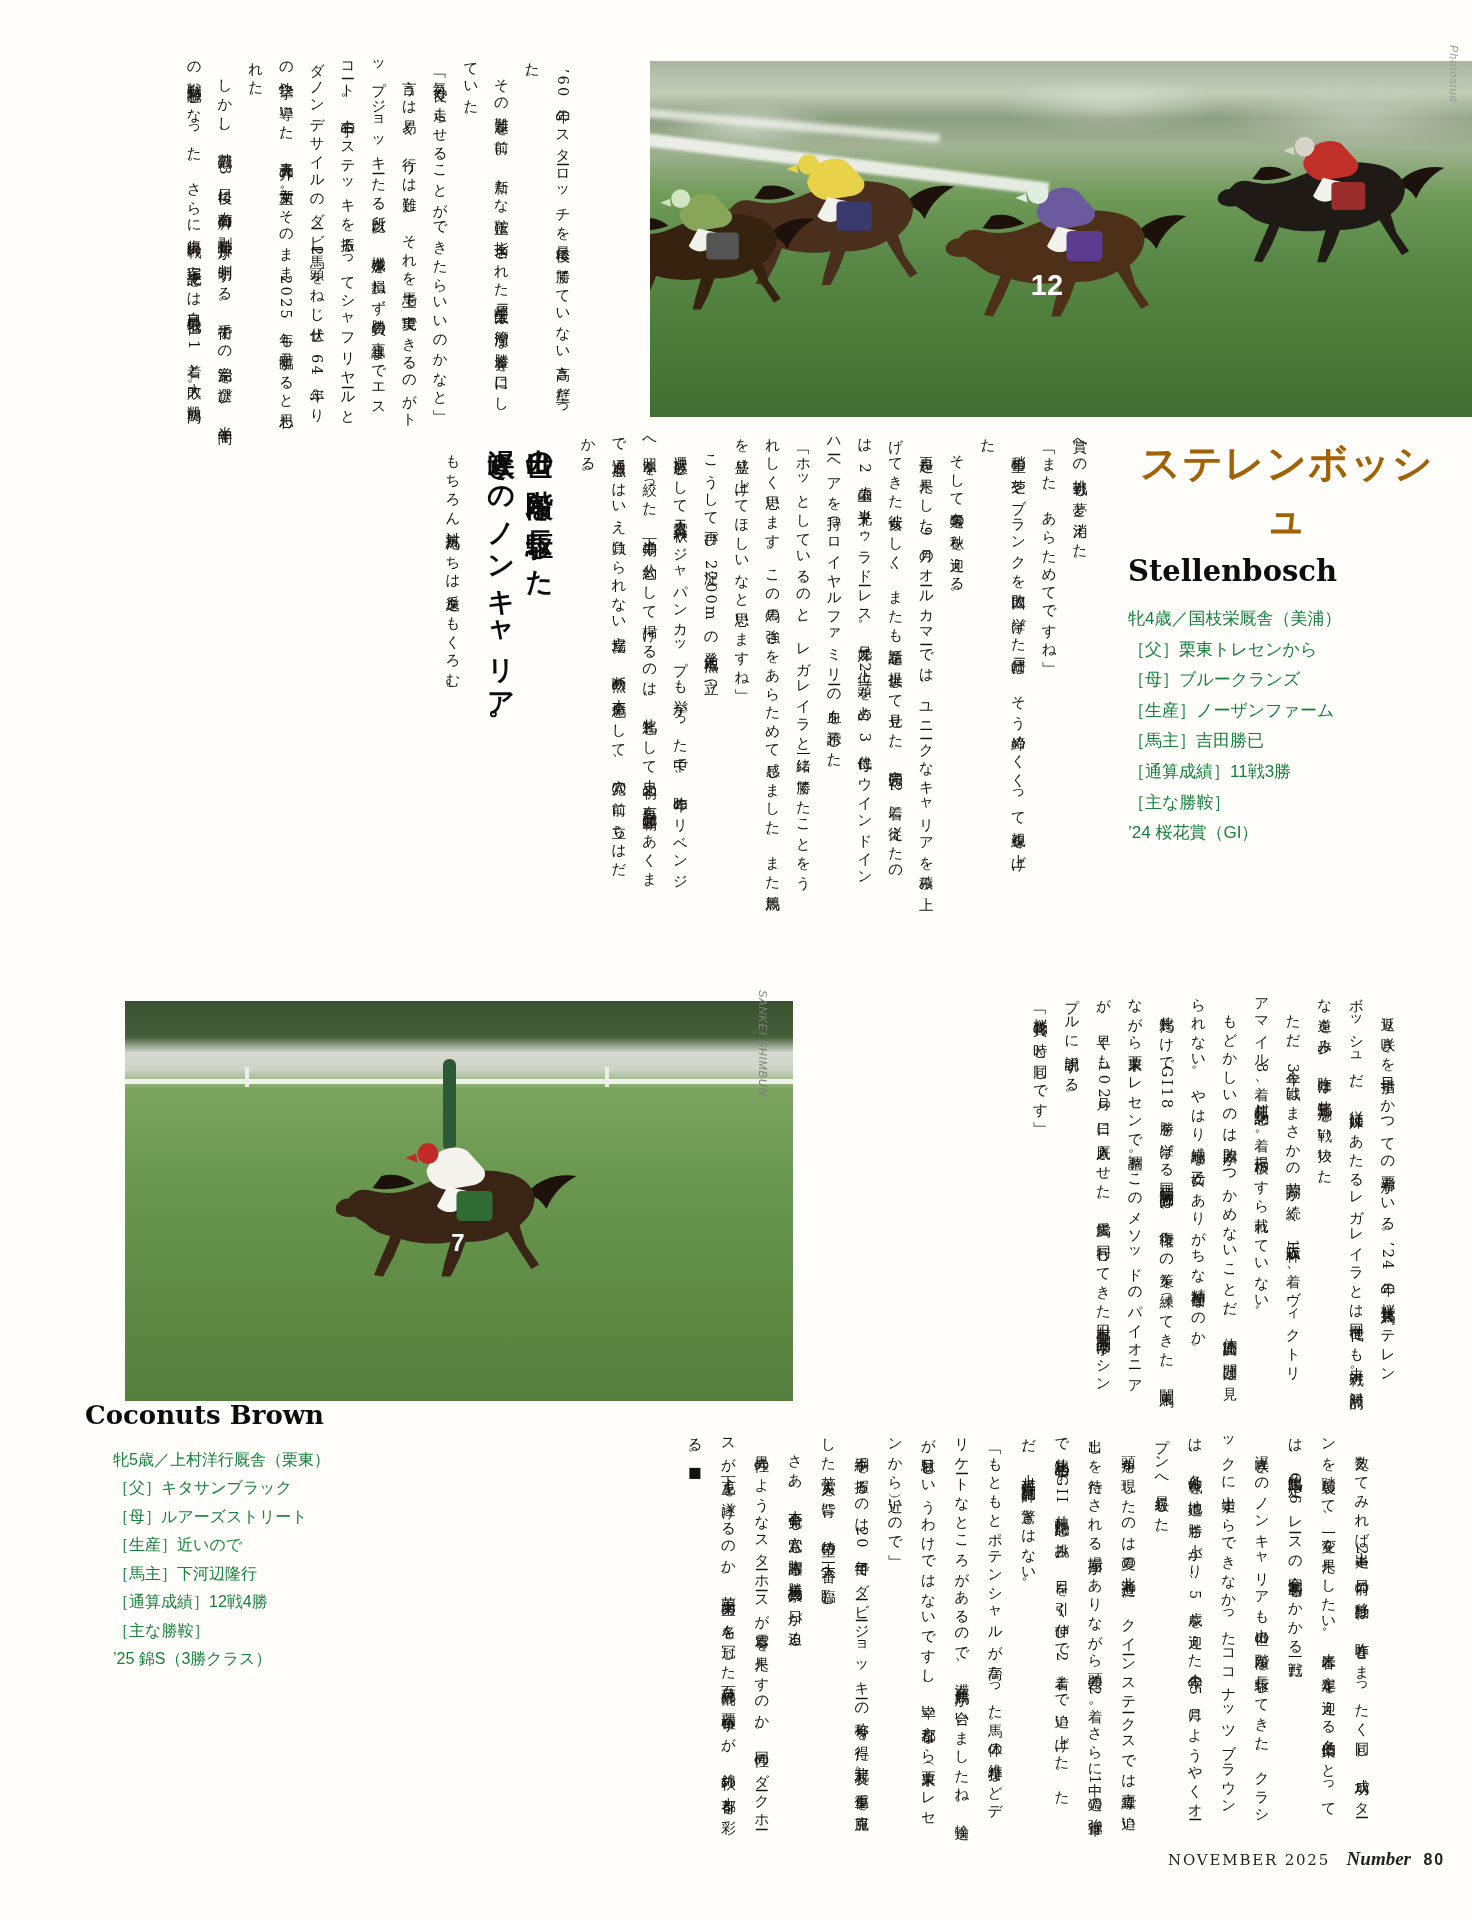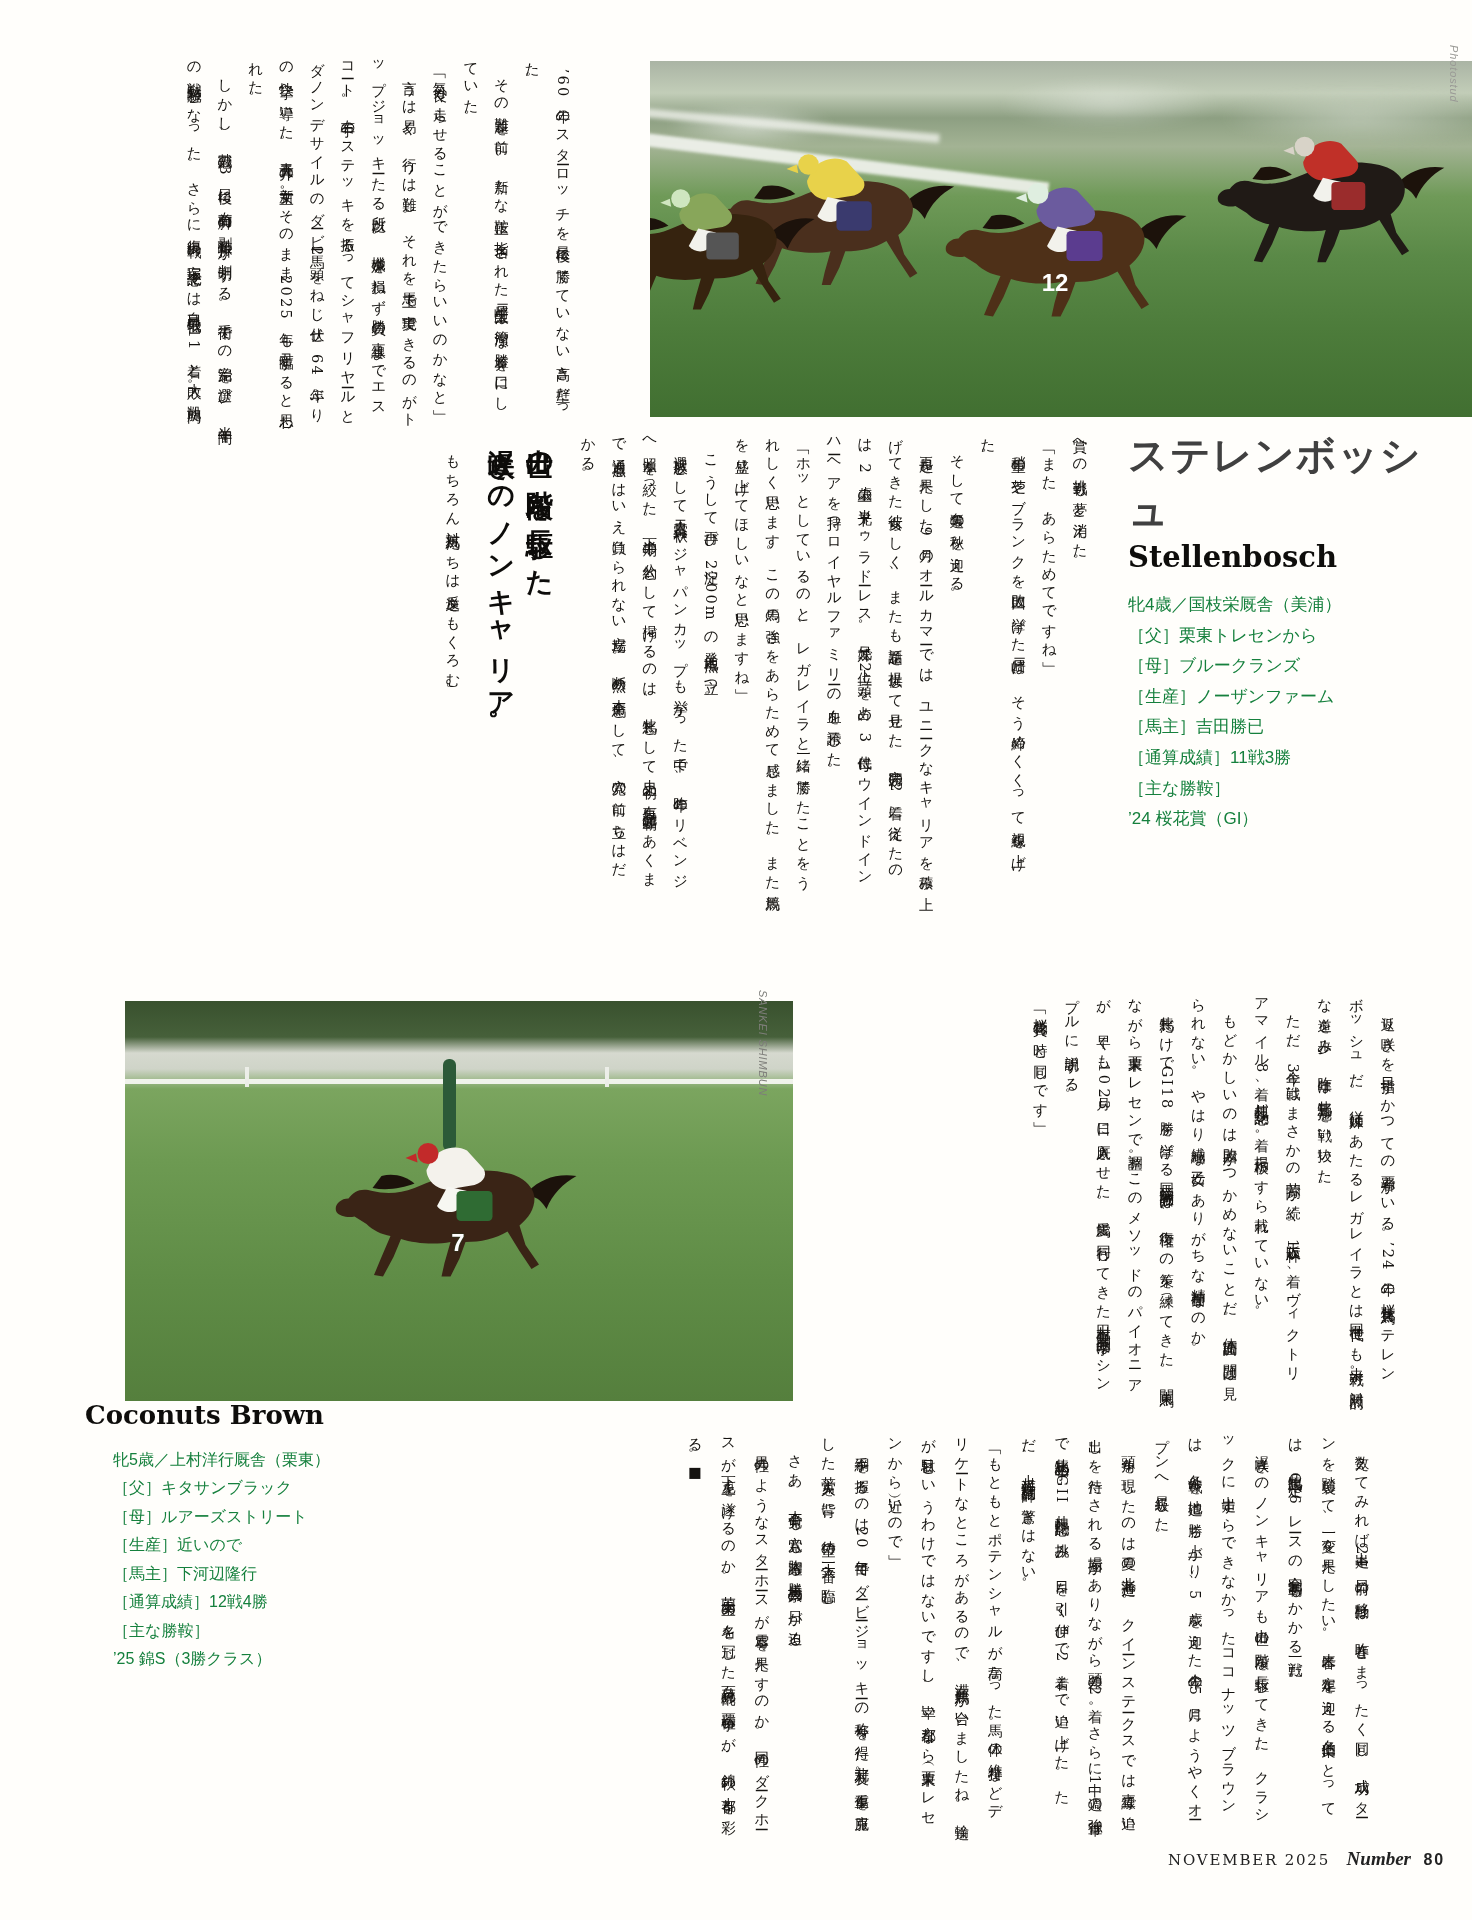--- a/index.html
+++ b/index.html
@@ -15,21 +15,21 @@
   .block-middle{left:95px;top:428px;width:1000px;height:462px;}
   .block-band1{left:795px;top:988px;width:608px;height:404px;line-height:2.18;}
   .block-band2{left:368px;top:1428px;width:1010px;height:400px;line-height:2.3;}
   .lead-heading{font-family:"Liberation Sans","DejaVu Sans",sans-serif;font-weight:bold;
      font-size:27px;line-height:1.42;letter-spacing:.12em;margin:0 14px;white-space:pre-line;color:#0d0c0a;}
   .after-heading{margin-left:4px;}
 
   
   .profile{position:absolute;}
   .profile h1{font-family:"DejaVu Serif","Liberation Serif",serif;font-weight:bold;
-      margin:0;letter-spacing:1px;color:#404040;}
+      margin:8px;letter-spacing:1px;color:#a16207;text-align:center;}
   .profile h2{font-family:"DejaVu Serif","Liberation Serif",serif;font-weight:bold;margin:2px 0 16px;color:#0e0d0b;}
   .profile .summary, .profile .plines p{font-family:"Liberation Sans","DejaVu Sans",sans-serif;
       font-size:17px;line-height:1.8;margin:0;color:#15803d;}
   .profile-stellenbosch{left:1128px;top:428px;width:318px;}
   .profile-stellenbosch h1{font-size:40px;}
   .profile-stellenbosch h2{font-size:29px;}
   .profile-coconuts{left:85px;top:1398px;width:300px;}
   .profile-coconuts h1{font-size:33px;letter-spacing:0;}
   .profile-coconuts h2{font-size:26px;}
   .profile-coconuts .summary,.profile-coconuts .plines p{font-size:16px;line-height:1.78;margin-left:28px;}
@@ -67,21 +67,21 @@
      radial-gradient(8px 7px at 420px 24px,#dd7fa9,transparent 70%),
      radial-gradient(9px 7px at 540px 16px,#d86ea0,transparent 70%),
      radial-gradient(8px 6px at 620px 26px,#cc639а,transparent 70%),
      linear-gradient(180deg,#3a5230,#49653c);filter:blur(1px);}
   .rail-bottom{position:absolute;left:0;top:78px;width:100%;height:5px;background:#f4f5f0;opacity:.95;}
   .post-green{position:absolute;left:318px;top:58px;width:13px;height:92px;background:#2c5a38;border-radius:6px;}
   .post-white{position:absolute;top:66px;width:4px;height:20px;background:#eceee8;}
   .horse{position:absolute;}
   .cloth-num{position:absolute;color:#fff;font-family:"Liberation Sans",sans-serif;font-weight:bold;
      text-align:center;}
-  .cloth-num.top{left:388px;top:208px;width:34px;font-size:24px;}
+  .cloth-num.top{left:380px;top:208px;width:34px;font-size:29px;}
   .cloth-num.bottom{left:318px;top:228px;width:30px;font-size:24px;text-shadow:0 0 2px #1d4422;}
 </style>
 </head>
 <body>
 
 <div class="page">
 
   <svg width="0" height="0" style="position:absolute" aria-hidden="true">
     <symbol id="hj" viewBox="0 0 170 100">
       <path fill="var(--tail,#1c120b)" d="M134 40 C142 32 153 28 166 30 C157 35 150 42 146 52 C143 47 139 43 134 44 Z"></path>

